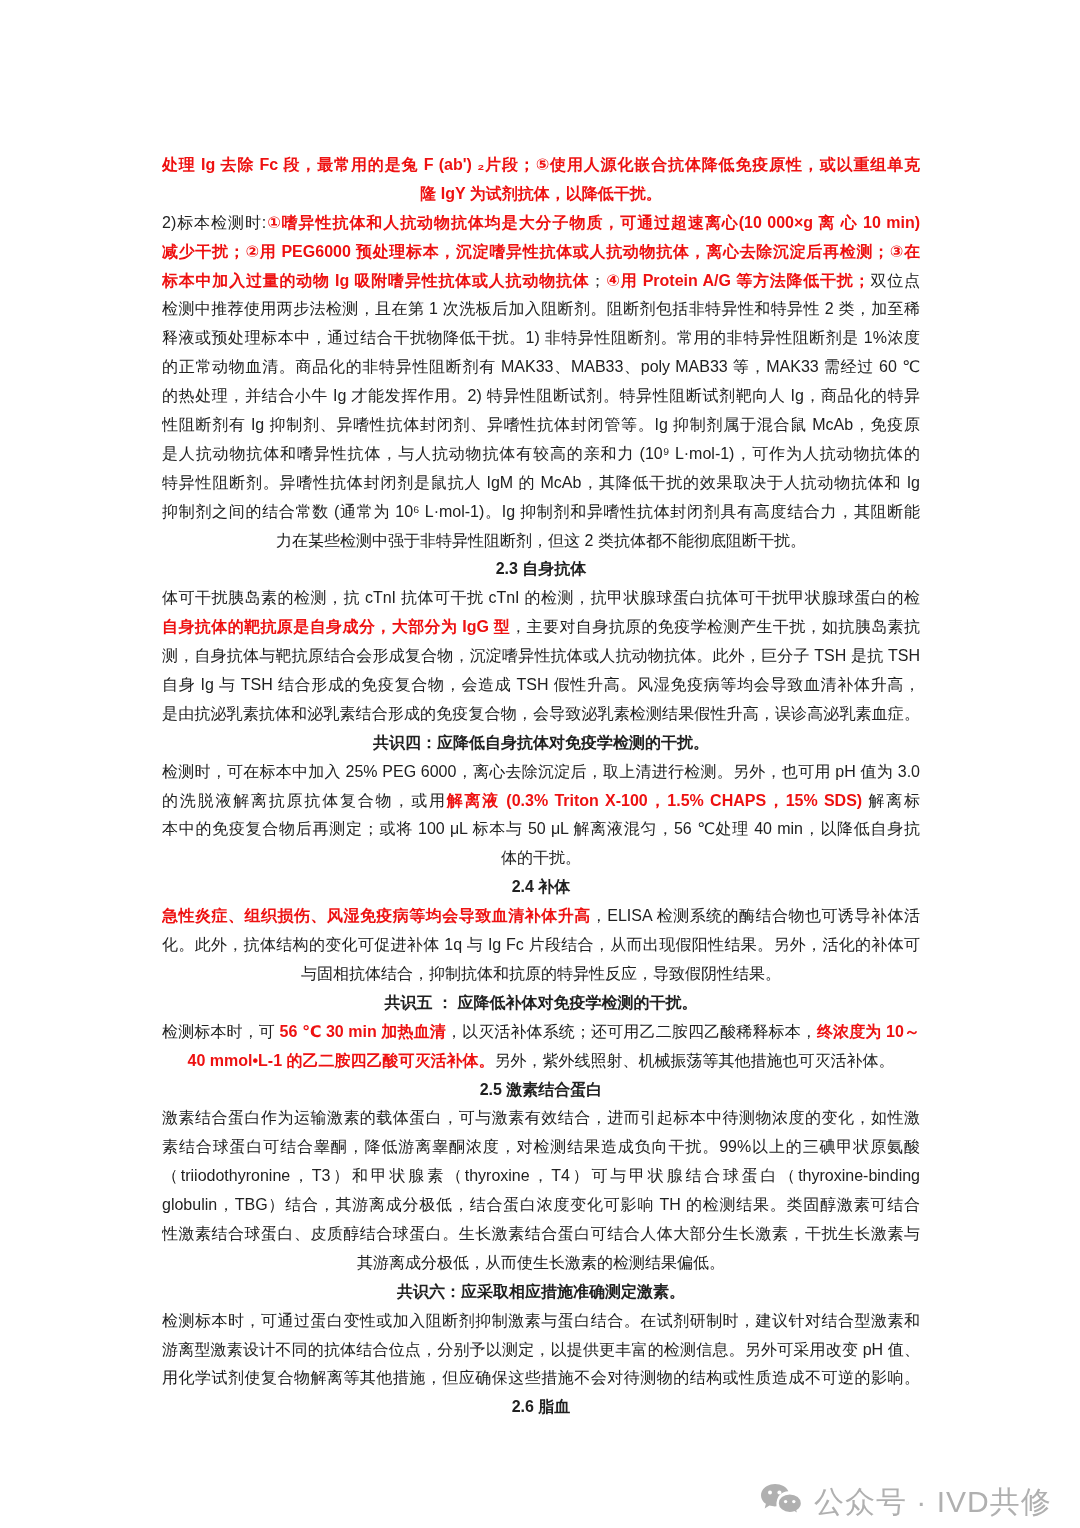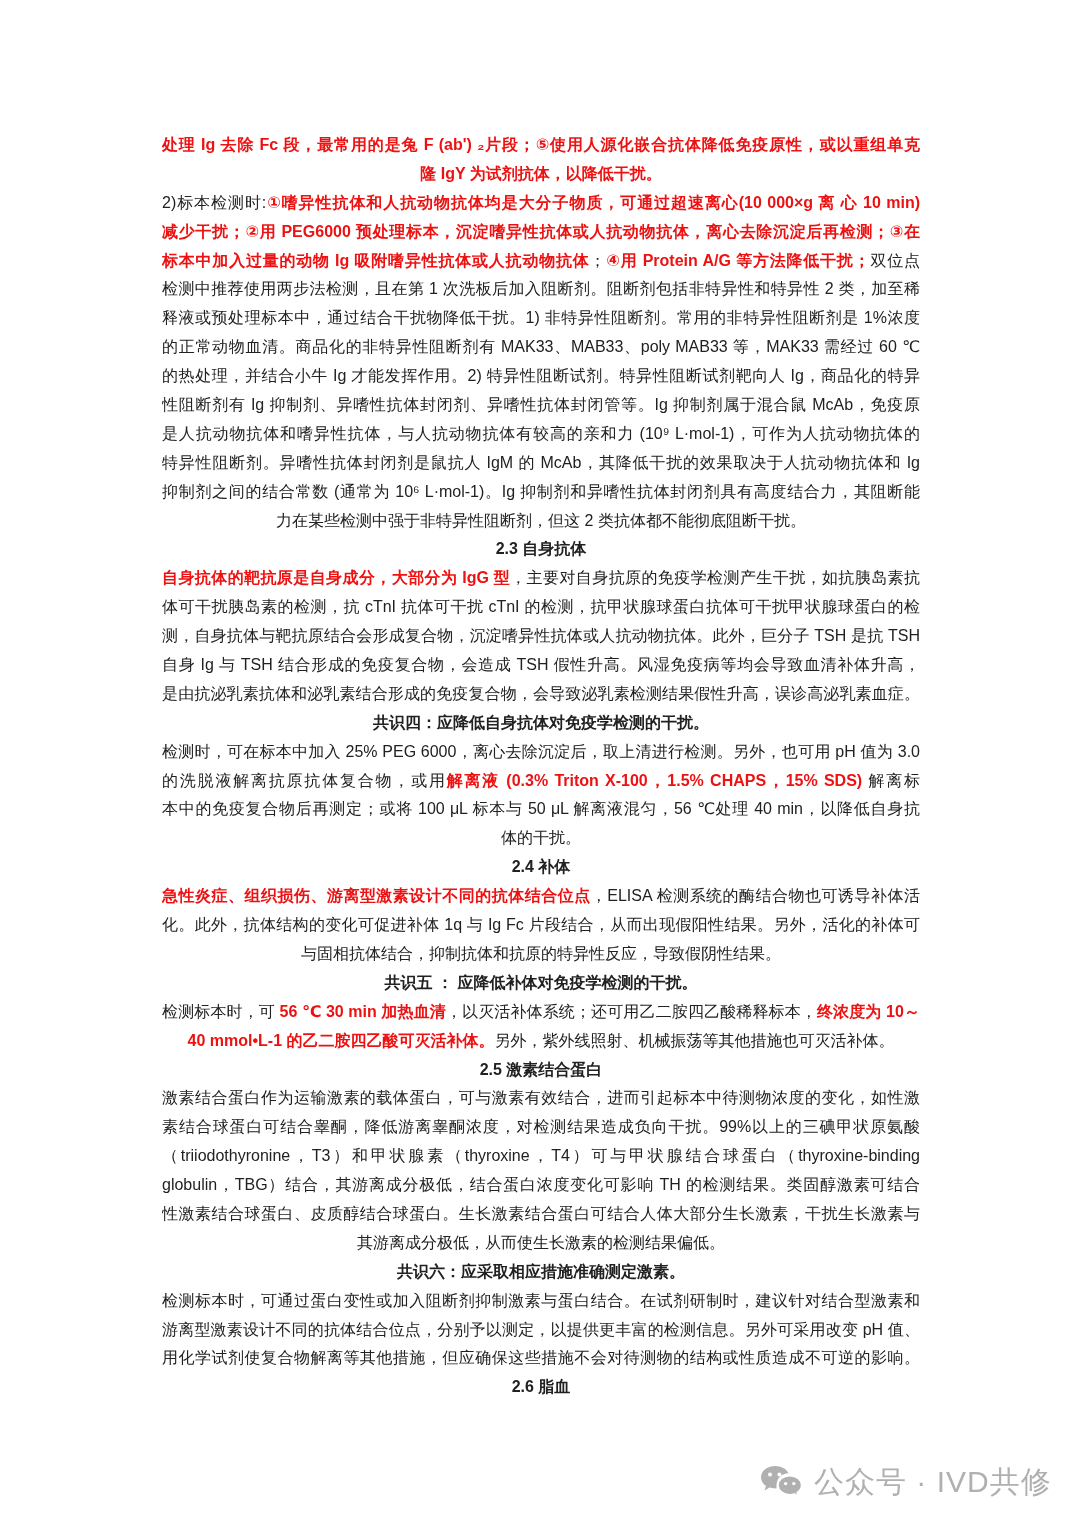--- a/index.html
+++ b/index.html
@@ -11,20 +11,21 @@
     width: 1080px;
     height: 1528px;
     position: relative;
     overflow: hidden;
     font-family: "Liberation Sans", "DejaVu Sans", sans-serif;
   }
   .page {
     position: absolute;
     inset: 0;
     background: var(--page-bg, #ffffff);
+    margin-top: 20px;
   }
   .doc {
     position: absolute;
     left: 162px;
     top: 131px;
     width: 758px;
     color: var(--ink, #212121);
     font-size: 16px;
   }
   .line {
@@ -44,21 +45,20 @@
   }
   .line span.bold {
     font-weight: 700;
   }
   .watermark {
     position: absolute;
     left: 760px;
     top: 1462px;
     height: 40px;
     display: flex;
-    align-items: center;
     gap: 12px;
     color: var(--wm, #b0b0b0);
     font-size: 30px;
     letter-spacing: 1px;
     white-space: nowrap;
   }
   .wm-icon {
     display: inline-flex;
     width: 42px;
     height: 36px;
@@ -79,32 +79,32 @@
       <div class="line j"><span>检测中推荐使用两步法检测，且在第 1 次洗板后加入阻断剂。阻断剂包括非特异性和特异性 2 类，加至稀</span></div>
       <div class="line j"><span>释液或预处理标本中，通过结合干扰物降低干扰。1) 非特异性阻断剂。常用的非特异性阻断剂是 1%浓度</span></div>
       <div class="line j"><span>的正常动物血清。商品化的非特异性阻断剂有 MAK33、MAB33、poly MAB33 等，MAK33 需经过 60 ℃</span></div>
       <div class="line j"><span>的热处理，并结合小牛 Ig 才能发挥作用。2) 特异性阻断试剂。特异性阻断试剂靶向人 Ig，商品化的特异</span></div>
       <div class="line j"><span>性阻断剂有 Ig 抑制剂、异嗜性抗体封闭剂、异嗜性抗体封闭管等。Ig 抑制剂属于混合鼠 McAb，免疫原</span></div>
       <div class="line j"><span>是人抗动物抗体和嗜异性抗体，与人抗动物抗体有较高的亲和力 (10⁹ L·mol-1)，可作为人抗动物抗体的</span></div>
       <div class="line j"><span>特异性阻断剂。异嗜性抗体封闭剂是鼠抗人 IgM 的 McAb，其降低干扰的效果取决于人抗动物抗体和 Ig</span></div>
       <div class="line j"><span>抑制剂之间的结合常数 (通常为 10⁶ L·mol-1)。Ig 抑制剂和异嗜性抗体封闭剂具有高度结合力，其阻断能</span></div>
       <div class="line"><span>力在某些检测中强于非特异性阻断剂，但这 2 类抗体都不能彻底阻断干扰。</span></div>
       <div class="line"><span class="bold">2.3 自身抗体</span></div>
+      <div class="line j"><span>体可干扰胰岛素的检测，抗 cTnI 抗体可干扰 cTnI 的检测，抗甲状腺球蛋白抗体可干扰甲状腺球蛋白的检</span></div>
       <div class="line j"><span class="red">自身抗体的靶抗原是自身成分，大部分为 IgG 型</span><span>，主要对自身抗原的免疫学检测产生干扰，如抗胰岛素抗</span></div>
-      <div class="line j"><span>体可干扰胰岛素的检测，抗 cTnI 抗体可干扰 cTnI 的检测，抗甲状腺球蛋白抗体可干扰甲状腺球蛋白的检</span></div>
       <div class="line j"><span>测，自身抗体与靶抗原结合会形成复合物，沉淀嗜异性抗体或人抗动物抗体。此外，巨分子 TSH 是抗 TSH</span></div>
       <div class="line j"><span>自身 Ig 与 TSH 结合形成的免疫复合物，会造成 TSH 假性升高。风湿免疫病等均会导致血清补体升高，</span></div>
       <div class="line j"><span>是由抗泌乳素抗体和泌乳素结合形成的免疫复合物，会导致泌乳素检测结果假性升高，误诊高泌乳素血症。</span></div>
       <div class="line"><span class="bold">共识四：应降低自身抗体对免疫学检测的干扰。</span></div>
       <div class="line j"><span>检测时，可在标本中加入 25% PEG 6000，离心去除沉淀后，取上清进行检测。另外，也可用 pH 值为 3.0</span></div>
       <div class="line j"><span>的洗脱液解离抗原抗体复合物，或用</span><span class="red">解离液 (0.3% Triton X-100，1.5% CHAPS，15% SDS)</span><span> 解离标</span></div>
       <div class="line j"><span>本中的免疫复合物后再测定；或将 100 μL 标本与 50 μL 解离液混匀，56 ℃处理 40 min，以降低自身抗</span></div>
       <div class="line"><span>体的干扰。</span></div>
       <div class="line"><span class="bold">2.4 补体</span></div>
-      <div class="line j"><span class="red">急性炎症、组织损伤、游离型激素设计不同的抗体结合位点</span><span>，ELISA 检测系统的酶结合物也可诱导补体活</span></div>
+      <div class="line j"><span class="red">急性炎症、组织损伤、风湿免疫病等均会导致血清补体升高</span><span>，ELISA 检测系统的酶结合物也可诱导补体活</span></div>
       <div class="line j"><span>化。此外，抗体结构的变化可促进补体 1q 与 Ig Fc 片段结合，从而出现假阳性结果。另外，活化的补体可</span></div>
       <div class="line"><span>与固相抗体结合，抑制抗体和抗原的特异性反应，导致假阴性结果。</span></div>
       <div class="line"><span class="bold">共识五 ： 应降低补体对免疫学检测的干扰。</span></div>
       <div class="line j"><span>检测标本时，可 </span><span class="red">56 ℃ 30 min 加热血清</span><span>，以灭活补体系统；还可用乙二胺四乙酸稀释标本，</span><span class="red">终浓度为 10～</span></div>
       <div class="line"><span class="red">40 mmol•L-1 的乙二胺四乙酸可灭活补体。</span><span>另外，紫外线照射、机械振荡等其他措施也可灭活补体。</span></div>
       <div class="line"><span class="bold">2.5 激素结合蛋白</span></div>
       <div class="line j"><span>激素结合蛋白作为运输激素的载体蛋白，可与激素有效结合，进而引起标本中待测物浓度的变化，如性激</span></div>
       <div class="line j"><span>素结合球蛋白可结合睾酮，降低游离睾酮浓度，对检测结果造成负向干扰。99%以上的三碘甲状原氨酸</span></div>
       <div class="line j"><span>（triiodothyronine，T3）和甲状腺素（thyroxine，T4）可与甲状腺结合球蛋白（thyroxine-binding</span></div>
       <div class="line j"><span>globulin，TBG）结合，其游离成分极低，结合蛋白浓度变化可影响 TH 的检测结果。类固醇激素可结合</span></div>

